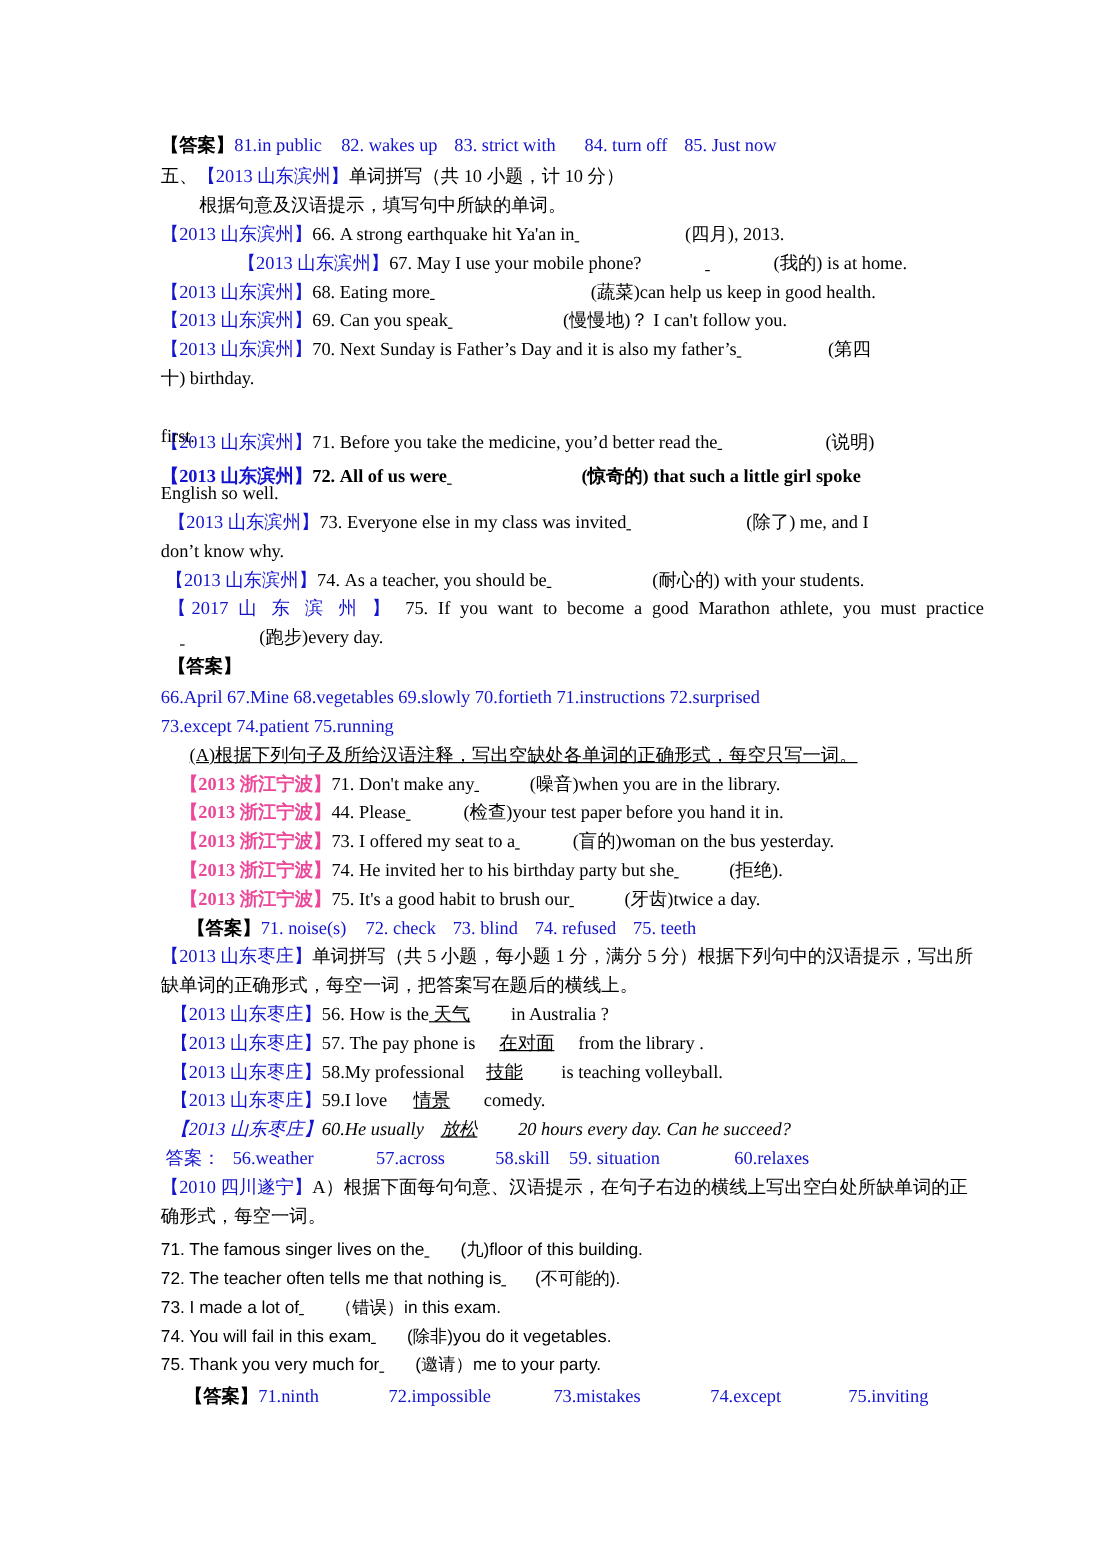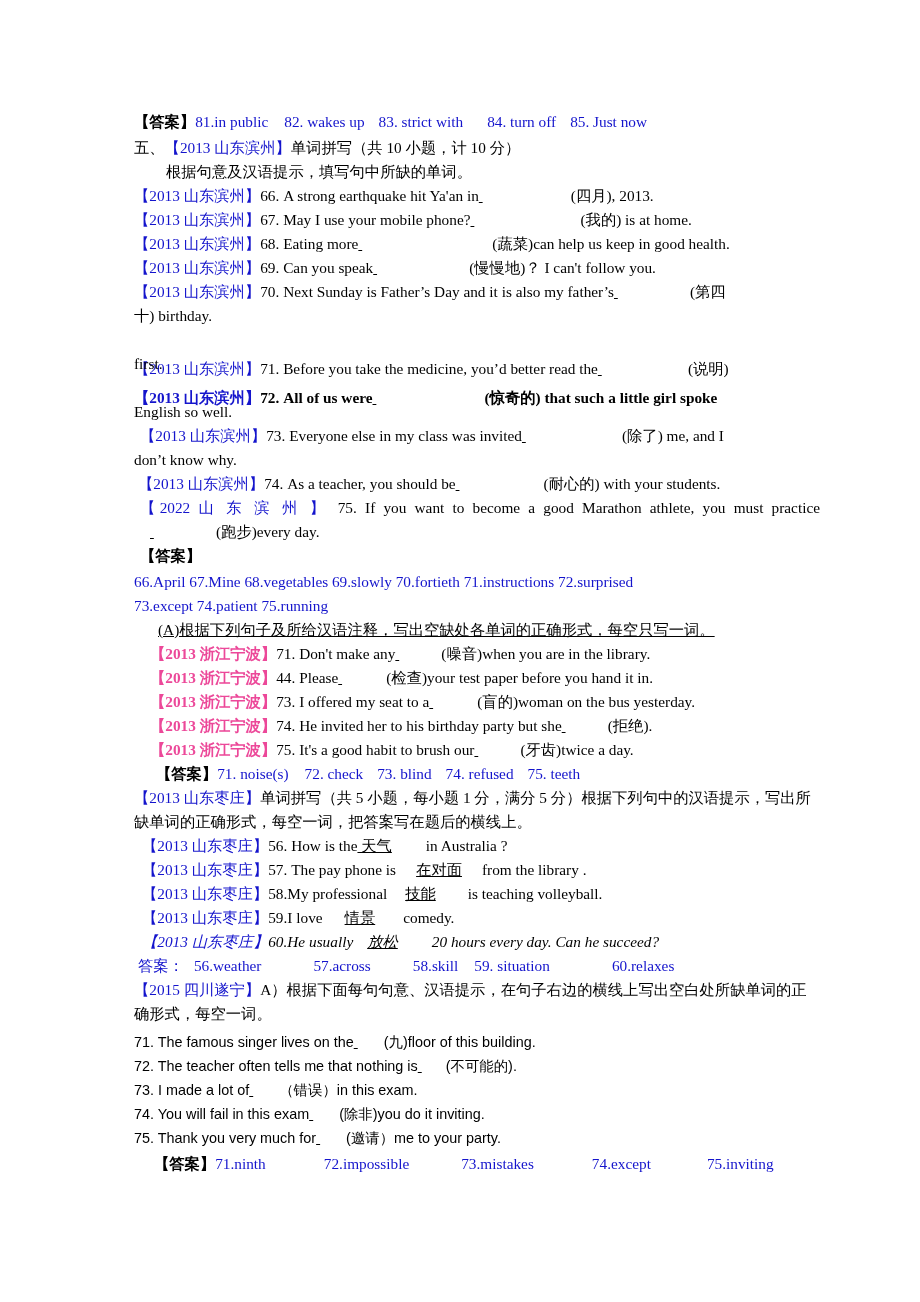--- a/index.html
+++ b/index.html
@@ -60,21 +60,21 @@
   </div>
 
   <div class="row ln" style="top:50px; padding-left:32px;">
     <span class="blk">根据句意及汉语提示，填写句中所缺的单词。</span>
   </div>
 
   <div class="row ln" style="top:74px;">
     <span class="tag">【2013 山东滨州】</span><span class="blk">66. A strong earthquake hit Ya'an in</span><span class="gap u" style="width:92px">&nbsp;</span><span class="blk">(四月), 2013.</span>
   </div>
 
-  <div class="row ln" style="top:98px;">
+  <div class="row ln" style="top:98px;text-align:center;">
     <span class="tag">【2013 山东滨州】</span><span class="blk">67. May I use your mobile phone?</span><span class="gap u" style="width:110px">&nbsp;</span><span class="blk">(我的) is at home.</span>
   </div>
 
   <div class="row ln" style="top:122px;">
     <span class="tag">【2013 山东滨州】</span><span class="blk">68. Eating more</span><span class="gap u" style="width:134px">&nbsp;</span><span class="blk">(蔬菜)can help us keep in good health.</span>
   </div>
 
   <div class="row ln" style="top:146px;">
     <span class="tag">【2013 山东滨州】</span><span class="blk">69. Can you speak</span><span class="gap u" style="width:96px">&nbsp;</span><span class="blk">(慢慢地)？ I can't follow you.</span>
   </div>
@@ -105,21 +105,21 @@
   </div>
   <div class="row ln" style="top:338px;">
     <span class="blk">don’t know why.</span>
   </div>
 
   <div class="row ln" style="top:362px; padding-left:4px;">
     <span class="tag">【2013 山东滨州】</span><span class="blk">74. As a teacher, you should be</span><span class="gap u" style="width:88px">&nbsp;</span><span class="blk">(耐心的) with your students.</span>
   </div>
 
   <div class="row ln just" style="top:386px; padding-left:6px; width:680px;">
-    <span class="tag">【2022 山 东 滨 州 】</span> 75. If you want to become a good Marathon athlete, you must practice
+    <span class="tag">【2017 山 东 滨 州 】</span> 75. If you want to become a good Marathon athlete, you must practice
   </div>
   <div class="row ln" style="top:410px; padding-left:16px;">
     <span class="gap u" style="width:66px">&nbsp;</span><span class="blk">(跑步)every day.</span>
   </div>
 
   <div class="row ln" style="top:434px; padding-left:6px;">
     <span class="blueb">【答案】</span>
   </div>
   <div class="row ln" style="top:460px;">
     <span class="blue">66.April 67.Mine 68.vegetables 69.slowly 70.fortieth 71.instructions 72.surprised</span>
@@ -178,37 +178,37 @@
 
   <div class="row ln" style="top:820px; padding-left:8px;font-style:italic;">
     <span class="tag">【2013 山东枣庄】</span><span class="blk">60.He usually</span><span class="blk u"><span class="gap" style="width:14px">&nbsp;</span>放松<span class="gap" style="width:34px">&nbsp;</span></span><span class="blk">20 hours every day. Can he succeed?</span>
   </div>
 
   <div class="row ln" style="top:844px; padding-left:4px;">
     <span class="blue">答案：</span><span class="gap" style="width:10px"></span><span class="blue">56.weather</span><span class="gap" style="width:52px"></span><span class="blue">57.across</span><span class="gap" style="width:42px"></span><span class="blue">58.skill</span><span class="gap" style="width:16px"></span><span class="blue">59. situation</span><span class="gap" style="width:62px"></span><span class="blue">60.relaxes</span>
   </div>
 
   <div class="row ln" style="top:868px; width:686px;">
-    <span class="tag">【2015 四川遂宁】</span><span class="blk">A）根据下面每句句意、汉语提示，在句子右边的横线上写出空白处所缺单词的正确形式，每空一词。</span>
+    <span class="tag">【2010 四川遂宁】</span><span class="blk">A）根据下面每句句意、汉语提示，在句子右边的横线上写出空白处所缺单词的正确形式，每空一词。</span>
   </div>
 
   <div class="row sansblk" style="top:920px; line-height:24.3px;">
     <span>71. The famous singer lives on the</span><span class="gap u" style="width:30px">&nbsp;</span><span>(九)floor of this building.</span>
   </div>
 
   <div class="row sansblk" style="top:944px; line-height:24.3px;">
     <span>72. The teacher often tells me that nothing is</span><span class="gap u" style="width:28px">&nbsp;</span><span>(不可能的).</span>
   </div>
 
   <div class="row sansblk" style="top:968px; line-height:24.3px;">
     <span>73. I made a lot of</span><span class="gap u" style="width:30px">&nbsp;</span><span>（错误）in this exam.</span>
   </div>
 
   <div class="row sansblk" style="top:992px; line-height:24.3px;">
-    <span>74. You will fail in this exam</span><span class="gap u" style="width:30px">&nbsp;</span><span>(除非)you do it inviting.</span>
+    <span>74. You will fail in this exam</span><span class="gap u" style="width:30px">&nbsp;</span><span>(除非)you do it vegetables.</span>
   </div>
 
   <div class="row sansblk" style="top:1016px; line-height:24.3px;">
     <span>75. Thank you very much for</span><span class="gap u" style="width:30px">&nbsp;</span><span>(邀请）me to your party.</span>
   </div>
 
   <div class="row ln" style="top:1042px; padding-left:20px;">
     <span class="blueb">【答案】</span><span class="blue">71.ninth</span><span class="gap" style="width:58px"></span><span class="blue">72.impossible</span><span class="gap" style="width:52px"></span><span class="blue">73.mistakes</span><span class="gap" style="width:58px"></span><span class="blue">74.except</span><span class="gap" style="width:56px"></span><span class="blue">75.inviting</span>
   </div>
 

